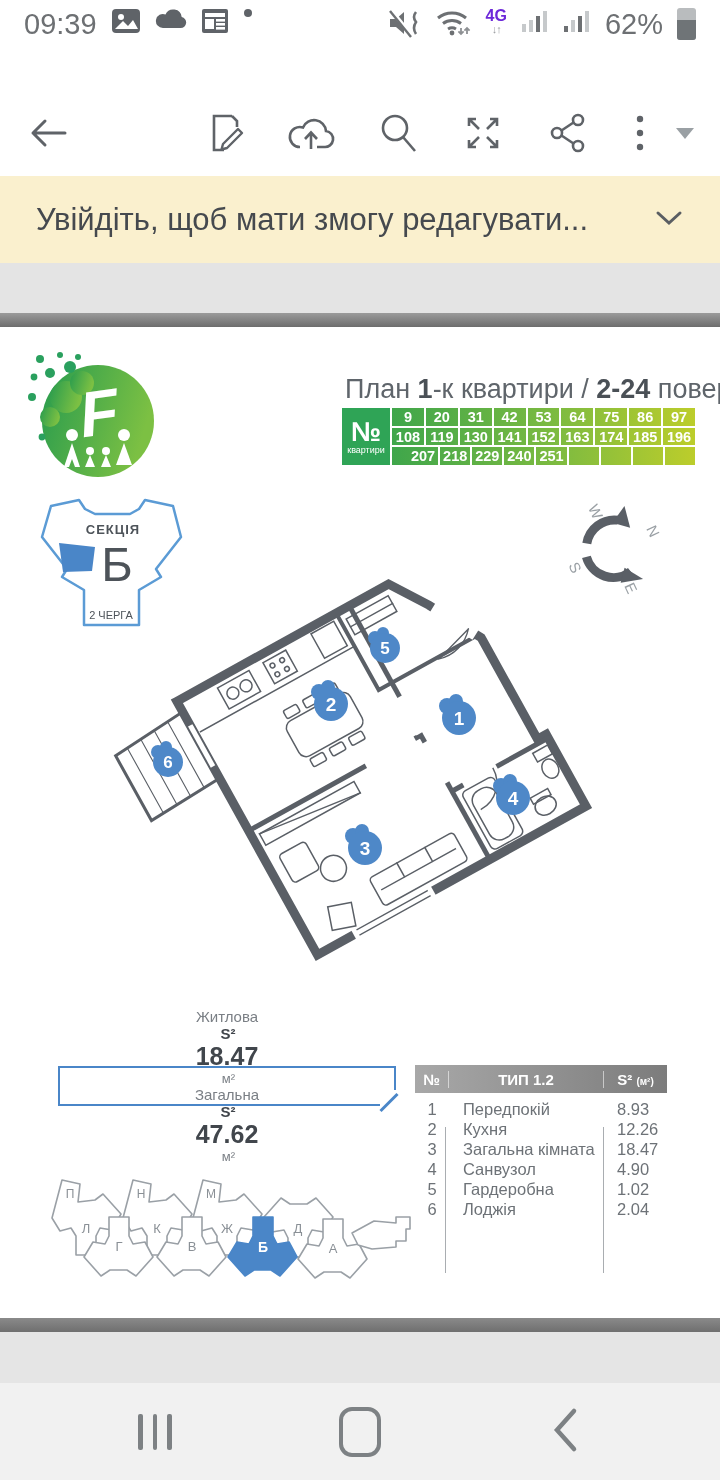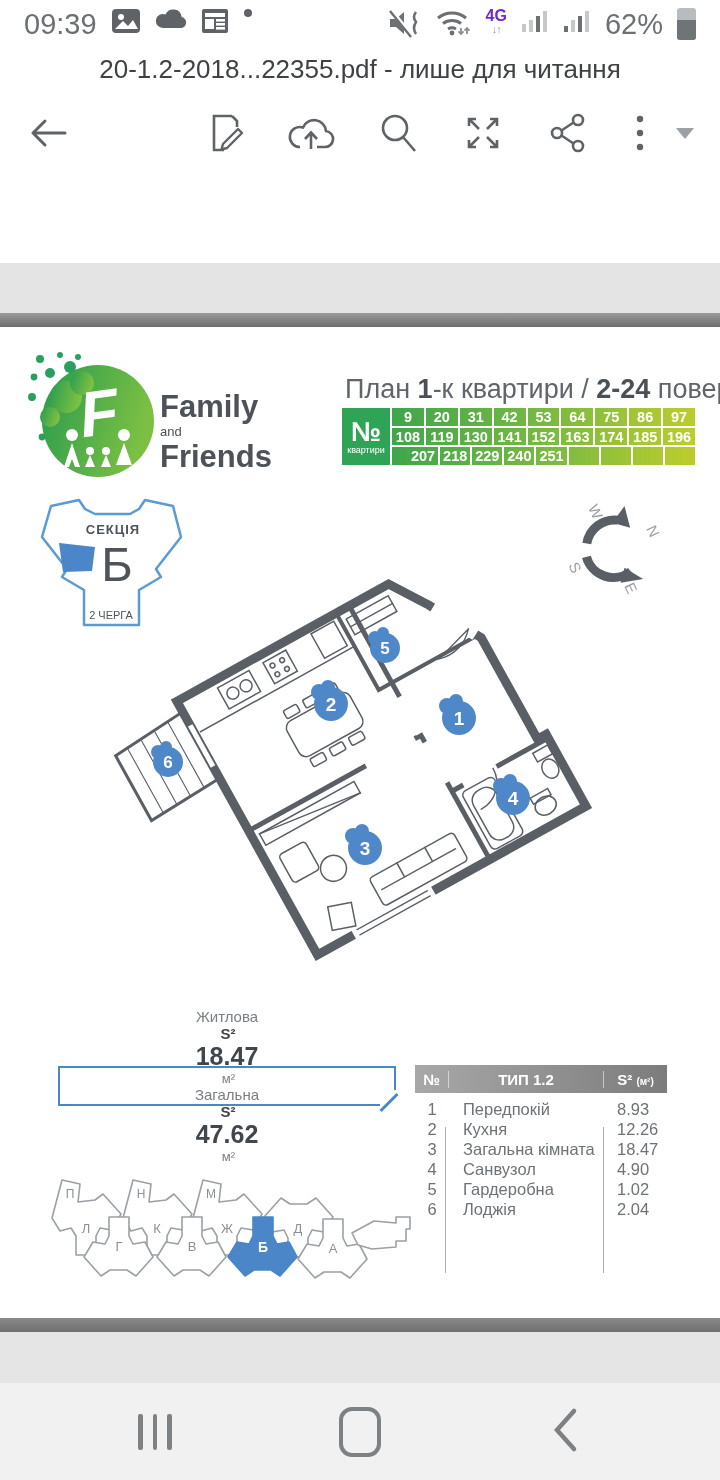--- a/index.html
+++ b/index.html
@@ -161,21 +161,20 @@
             <rect x="8" y="12" width="4" height="12" fill="#c6c9cb"></rect>
             <rect x="15" y="8" width="4" height="16" fill="#6d7073"></rect>
             <rect x="22" y="3" width="4" height="21" fill="#c6c9cb"></rect>
           </svg>
       </span>
       <span class="status-pct">62%</span>
       <span class="battery"></span>
     </div>
   </div>
 
-  <div class="band doctitle">20-1.2-2018...22355.pdf - лише для читання</div>
 
   <div class="band toolbar">
     <button class="tbtn" style="left:20px;">
       <span>
         <svg width="46" height="44" viewBox="0 0 46 44">
             <path d="M40 22 H8 M20 10 L8 22 L20 34" fill="none" stroke="#5f6368" stroke-width="3" stroke-linecap="round" stroke-linejoin="round"></path>
           </svg>
       </span>
     </button>
     <button class="tbtn" style="left:197px;">
@@ -228,20 +227,28 @@
         <svg width="12" height="44" viewBox="0 0 12 44">
             <circle cx="6" cy="8" r="3.2" fill="#5f6368"></circle>
             <circle cx="6" cy="22" r="3.2" fill="#5f6368"></circle>
             <circle cx="6" cy="36" r="3.2" fill="#5f6368"></circle>
           </svg>
       </span>
     </button>
     <span class="caret"></span>
   </div>
 
+  <div class="band banner">
+    <span class="banner-text">Увійдіть, щоб мати змогу редагувати...</span>
+    <span>
+      <svg width="30" height="18" viewBox="0 0 30 18">
+          <path d="M4 4 L15 14 L26 4" fill="none" stroke="#5a5e62" stroke-width="3" stroke-linecap="round"></path>
+        </svg>
+    </span>
+  </div>
 
   <div class="band gap-grey-top"></div>
   <div class="band gap-dark-top"></div>
 
   <div class="band page">
 
     <div class="abs" style="left:26px;top:22px;">
       <svg width="134" height="134" viewBox="0 0 134 134">
         <defs>
             <linearGradient id="lg" x1="0" y1="0" x2="1" y2="0.3">
@@ -268,25 +275,20 @@
           <circle cx="46" cy="86" r="6" fill="#fff"></circle>
             <path d="M38 118 L46 94 L54 118 l-5 0 -3-8 -3 8 Z" fill="#fff"></path>
           <circle cx="98" cy="86" r="6" fill="#fff"></circle>
             <path d="M90 116 L98 94 L106 116 Z" fill="#fff"></path>
           <circle cx="64" cy="102" r="4" fill="#fff"></circle>
             <path d="M59 118 L64 106 L69 118 Z" fill="#fff"></path>
           <circle cx="80" cy="102" r="4" fill="#fff"></circle>
             <path d="M75 118 L80 106 L85 118 Z" fill="#fff"></path>
         </g>
       </svg>
-    </div>
-    <div class="abs logo-text">
-      <div class="big">Family</div>
-      <div class="small">and</div>
-      <div class="big">Friends</div>
     </div>
 
     <div class="abs plan-title"><span>План </span><b>1</b><span>-к квартири / </span><b>2-24</b><span> поверхи</span></div>
 
     <div class="abs apt-grid">
       <div class="apt-no">
         <span class="sym">№</span>
         <span class="sub">квартири</span>
       </div>
       <div class="apt-cells">

